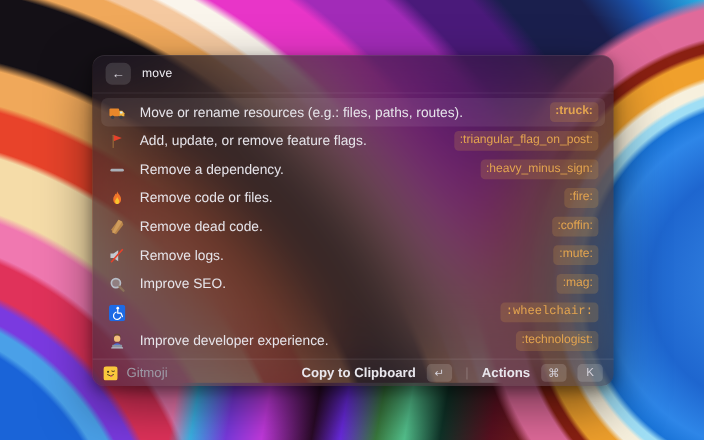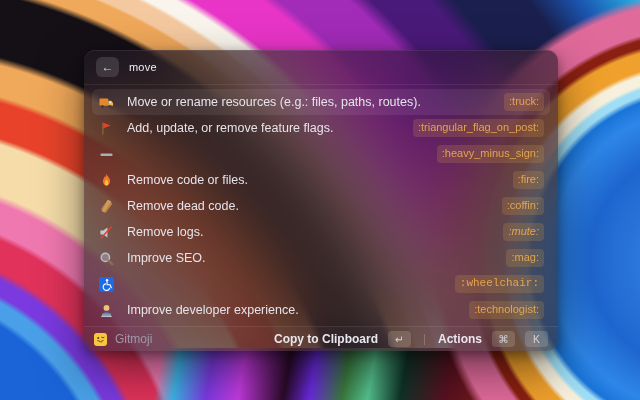--- a/index.html
+++ b/index.html
@@ -121,40 +121,41 @@
     <span class="row-icon">
             <svg viewBox="0 0 16 16" width="15" height="15">
               <rect x="0.5" y="3.8" width="9.5" height="7.6" rx="1.2" fill="#e8872a"></rect>
               <path d="M10 6 h3 l2 2.5 v3 h-5 z" fill="#f2b33d"></path>
               <rect x="10.8" y="6.8" width="2.4" height="2" rx="0.4" fill="#cfe8f5"></rect>
               <circle cx="3.6" cy="12.3" r="1.7" fill="#3a3f46"></circle>
               <circle cx="11.8" cy="12.3" r="1.7" fill="#3a3f46"></circle>
             </svg>
           </span>
     <span class="row-title">Move or rename resources (e.g.: files, paths, routes).</span>
-    <span class="row-tag" style="color: rgb(227, 164, 79);">:truck:</span>
+    <span class="row-tag" style="color: rgb(227, 164, 79); font-weight: bold;">:truck:</span>
   </div>
 
   <div class="row">
     <span class="row-icon">
             <svg viewBox="0 0 16 16" width="15" height="15">
               <path d="M4.6 1.8 L12.5 4.8 L4.6 7.8 Z" fill="#e8402a"></path>
               <rect x="3.6" y="1.5" width="1.1" height="13" rx="0.5" fill="#9a6a3a"></rect>
             </svg>
           </span>
     <span class="row-title">Add, update, or remove feature flags.</span>
     <span class="row-tag" style="color: rgb(227, 164, 79);">:triangular_flag_on_post:</span>
   </div>
 
   <div class="row">
     <span class="row-icon">
             <svg viewBox="0 0 16 16" width="15" height="15">
               <rect x="1.5" y="6.8" width="13" height="2.8" rx="1.4" fill="#aab0b8"></rect>
             </svg>
           </span>
+    <span class="row-title">Remove a dependency.</span>
     <span class="row-tag" style="color: rgb(227, 164, 79);">:heavy_minus_sign:</span>
   </div>
 
   <div class="row">
     <span class="row-icon">
             <svg viewBox="0 0 16 16" width="15" height="15">
               <path d="M8 0.8 C8.6 3.4 11.8 4.6 11.8 8.6 C11.8 11.2 10.1 13.4 8 13.4 C5.9 13.4 4.2 11.2 4.2 8.6 C4.2 6.2 5.8 5.4 6.4 3.2 C7 4.2 7.4 4.8 8 0.8 Z" fill="#f2752a"></path>
               <path d="M8 6.5 C8.4 8 10 8.6 10 10.6 C10 12.2 9.1 13.4 8 13.4 C6.9 13.4 6 12.2 6 10.6 C6 9 7.6 8.4 8 6.5 Z" fill="#f7c32e"></path>
             </svg>
           </span>
@@ -174,21 +175,21 @@
   </div>
 
   <div class="row">
     <span class="row-icon">
             <svg viewBox="0 0 16 16" width="15" height="15">
               <path d="M1.5 5.8 h3 L9 2.6 v10.8 L4.5 10.2 h-3 z" fill="#c2c8d0"></path>
               <line x1="2.2" y1="14.2" x2="13.4" y2="1.6" stroke="#e8402a" stroke-width="1.5"></line>
             </svg>
           </span>
     <span class="row-title">Remove logs.</span>
-    <span class="row-tag" style="color: rgb(227, 164, 79); font-style: italic;">:mute:</span>
+    <span class="row-tag" style="color: rgb(227, 164, 79);">:mute:</span>
   </div>
 
   <div class="row">
     <span class="row-icon">
             <svg viewBox="0 0 16 16" width="15" height="15">
               <circle cx="6.8" cy="6.8" r="4.4" fill="#cfe0ea" fill-opacity="0.3" stroke="#b8bec8" stroke-width="1.6"></circle>
               <line x1="10.2" y1="10.2" x2="14.2" y2="14.2" stroke="#8a715a" stroke-width="2.1" stroke-linecap="round"></line>
             </svg>
           </span>
     <span class="row-title">Improve SEO.</span>

